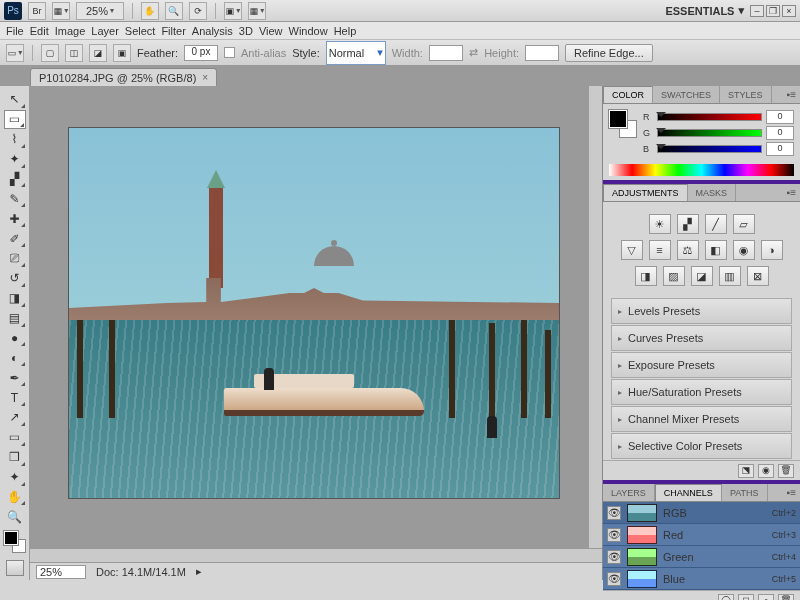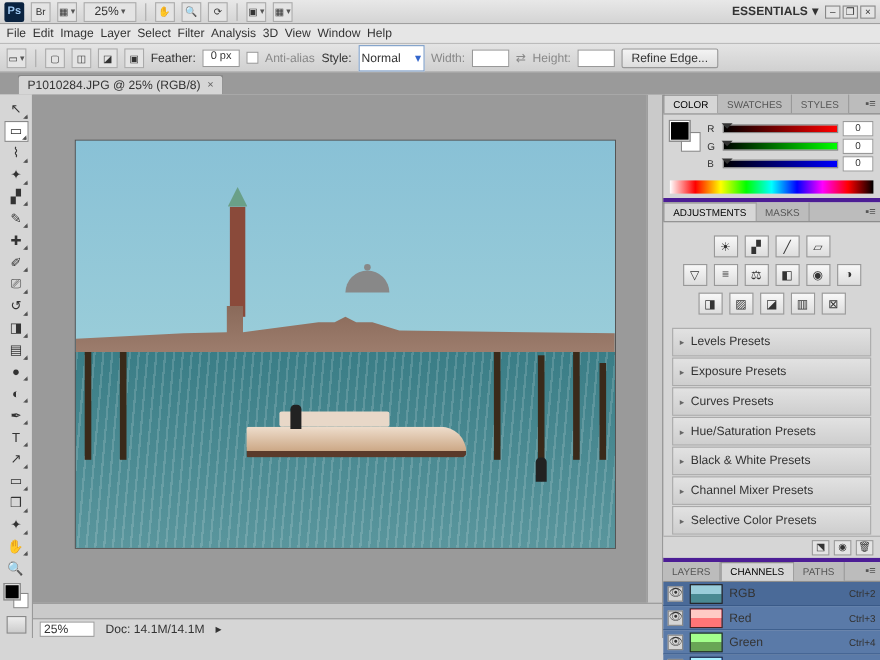--- a/index.html
+++ b/index.html
@@ -1,36 +1,36 @@
 <!DOCTYPE html>
 <html><head>
 <meta charset="utf-8">
 <style>
 *{margin:0;padding:0;box-sizing:border-box;font-family:Tahoma,sans-serif;font-size:11px;color:#333}
 body{background:#d6d6d6;width:800px;height:600px;overflow:hidden;user-select:none}
 .topbar{height:22px;background:linear-gradient(#e8e8e8,#d4d4d4);border-bottom:1px solid #999;display:flex;align-items:center;padding:0 4px;gap:6px}
-.ps-icon{width:18px;height:18px;background:#0a2340;border-radius:2px;color:#9cc5ee;font-size:10px;font-weight:bold;display:flex;align-items:center;justify-content:center}
+.ps-icon{width:18px;height:18px;background:#0a2340;border-radius:2px;color:#9cc5ee;font-size:10px;font-weight:normal;display:flex;align-items:center;justify-content:center}
 .tb-btn{width:18px;height:18px;border:1px solid #aaa;background:#e4e4e4;display:flex;align-items:center;justify-content:center;font-size:9px}
 .tb-sep{width:1px;height:16px;background:#aaa;margin:0 2px}
 .tb-drop{display:flex;align-items:center;gap:2px}
 .tb-drop::after{content:"▾";font-size:8px;color:#555}
 .zoom{width:48px}
 .spacer{flex:1}
 .essentials{font-weight:bold;font-size:10px;display:flex;align-items:center;gap:4px}
 .win-ctrl{display:flex;gap:2px}
 .win-ctrl div{width:14px;height:12px;border:1px solid #888;background:#e4e4e4;font-size:9px;text-align:center;line-height:10px}
 .menubar{height:18px;background:#e6e6e6;border-bottom:1px solid #bbb;display:flex;align-items:center;padding:0 6px;gap:6px}
 .menubar span{cursor:default}
 .optbar{height:26px;background:linear-gradient(#e4e4e4,#d0d0d0);border-bottom:1px solid #999;display:flex;align-items:center;padding:0 6px;gap:6px;font-size:10px}
 .optbar .fld{width:34px;height:16px;border:1px solid #999;background:#fff;font-size:10px;text-align:center}
 .optbar .sel{width:60px;height:24px;border:1px solid #7a9cc6;background:#fff;padding:0 2px;display:flex;align-items:center;justify-content:space-between}
 .optbar .btn{height:18px;border:1px solid #999;background:linear-gradient(#f4f4f4,#ddd);padding:0 8px;display:flex;align-items:center;border-radius:2px}
 .optbar .lbl{color:#888}
 .optbar .chk{width:11px;height:11px;border:1px solid #999;background:#fff}
-.tabstrip{height:20px;background:#9a9a9a;display:flex;align-items:end;padding-left:16px}
+.tabstrip{height:20px;background:#9a9a9a;display:flex;align-items:end;padding-left:30px}
 .doctab{height:18px;background:#d6d6d6;border:1px solid #888;border-bottom:none;padding:0 8px;display:flex;align-items:center;gap:6px;font-size:10px;border-radius:3px 3px 0 0}
 .doctab .x{font-size:10px;color:#666}
 .main{display:flex;height:494px}
 .toolbox{width:30px;background:#d6d6d6;border-right:1px solid #999;display:flex;flex-direction:column;align-items:center;padding:4px 0;gap:1px}
 .tool{width:22px;height:19px;display:flex;align-items:center;justify-content:center;font-size:12px;color:#333;position:relative}
 .tool.sel{background:#fff;border:1px solid #888}
 .tool .tri{position:absolute;right:1px;bottom:1px;width:0;height:0;border:2px solid transparent;border-right-color:#555;border-bottom-color:#555}
 .swatch{width:22px;height:22px;position:relative;margin-top:4px}
 .swatch .fg{width:14px;height:14px;background:#000;border:1px solid #fff;outline:1px solid #888;position:absolute;top:0;left:0}
 .swatch .bg{width:14px;height:14px;background:#fff;border:1px solid #888;position:absolute;bottom:0;right:0}
@@ -278,24 +278,23 @@
         </div>
         <div class="adj-row">
           <div class="adj-ic">◨</div>
           <div class="adj-ic">▨</div>
           <div class="adj-ic">◪</div>
           <div class="adj-ic">▥</div>
           <div class="adj-ic">⊠</div>
         </div>
       </div>
       <div class="preset">Levels Presets</div>
+      <div class="preset">Curves Presets</div>
       <div class="preset">Exposure Presets</div>
-      <div class="preset">Curves Presets</div>
       <div class="preset">Hue/Saturation Presets</div>
-      <div class="preset">Black &amp; White Presets</div>
       <div class="preset">Channel Mixer Presets</div>
       <div class="preset">Selective Color Presets</div>
       <div class="pnl-foot">
         <div class="ic">⬔</div>
         <div class="ic">◉</div>
         <div class="ic">🗑</div>
       </div>
     </div>
 
     <div class="pnl" style="flex:1;display:flex;flex-direction:column">

